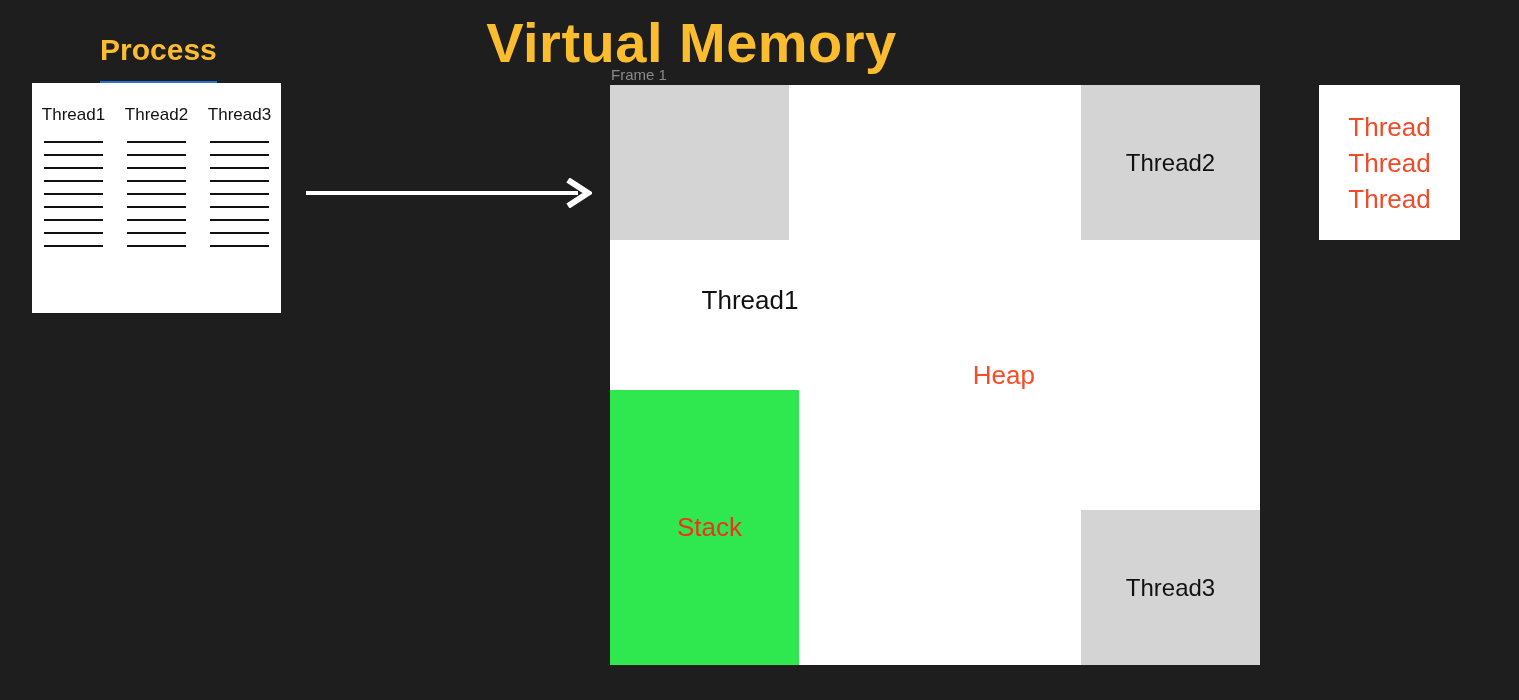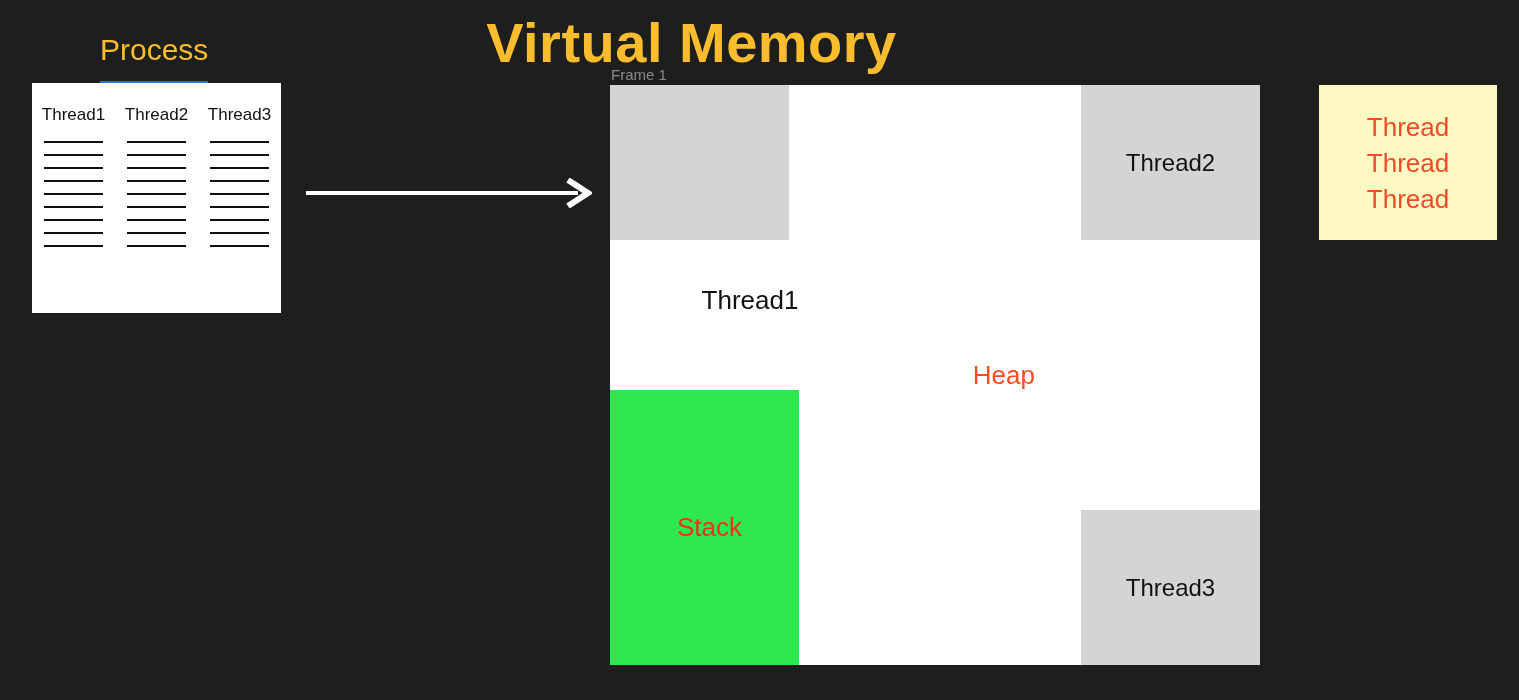--- a/index.html
+++ b/index.html
@@ -35,21 +35,21 @@
     line-height: 64px;
     white-space: nowrap;
   }
 
   
   .process-heading {
     position: absolute;
     left: 100px;
     top: 33px;
     font-size: 30px;
-    font-weight: 400;
+    font-weight: 700;
     color: #fbbc2e;
     line-height: 34px;
     padding-bottom: 14px;
     border-bottom: 3px solid #2a6fd6;
     white-space: nowrap;
   }
 
   
   .process-box {
     position: absolute;
@@ -183,23 +183,23 @@
     color: #fc4a22;
     line-height: 30px;
     white-space: nowrap;
   }
 
   
   .tls-box {
     position: absolute;
     left: 1319px;
     top: 85px;
-    width: 178px;
+    width: 141px;
     height: 155px;
-    background: #fef9c3;
+    background: #ffffff;
     display: flex;
     flex-direction: column;
     align-items: center;
     justify-content: center;
     gap: 2px;
   }
   .tls-line {
     font-size: 26px;
     color: #f04a28;
     line-height: 34px;

